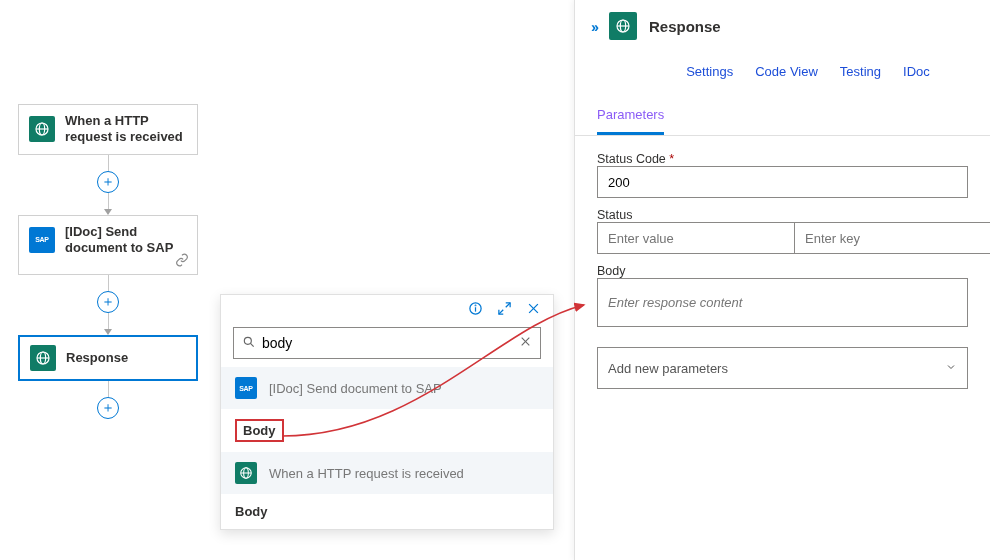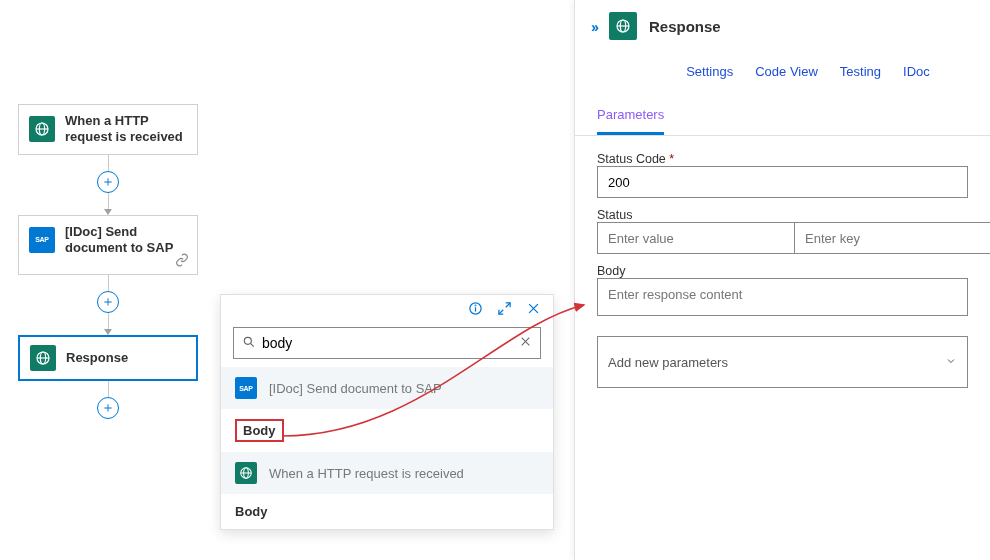--- a/index.html
+++ b/index.html
@@ -157,29 +157,30 @@
     outline: none;
   }
   .kv-row { display: flex; align-items: center; gap: 10px; }
   .kv-wrap { display: flex; border: 1px solid #8a8886; flex: 1; }
   .kv-wrap input { border: none; flex: 1; height: 30px; padding: 0 10px; font-size: 13px; outline: none; }
   .kv-wrap input + input { border-left: 1px solid #8a8886; }
   .body-input {
     width: 100%;
     border: 1px solid #8a8886;
     min-height: 38px;
-    padding: 8px 10px;
+    padding: 16px 10px;
     font-size: 13px;
     color: #777;
     outline: none;
+    font-style: italic;
   }
   .add-param {
     display: flex; justify-content: space-between; align-items: center;
     border: 1px solid #8a8886;
-    height: 52px;
+    height: 42px;
     padding: 0 10px;
     font-size: 13px;
     color: #555;
     cursor: pointer;
     margin-top: 10px;
     text-align: right;
   }
 
   
   .arrow-svg {

